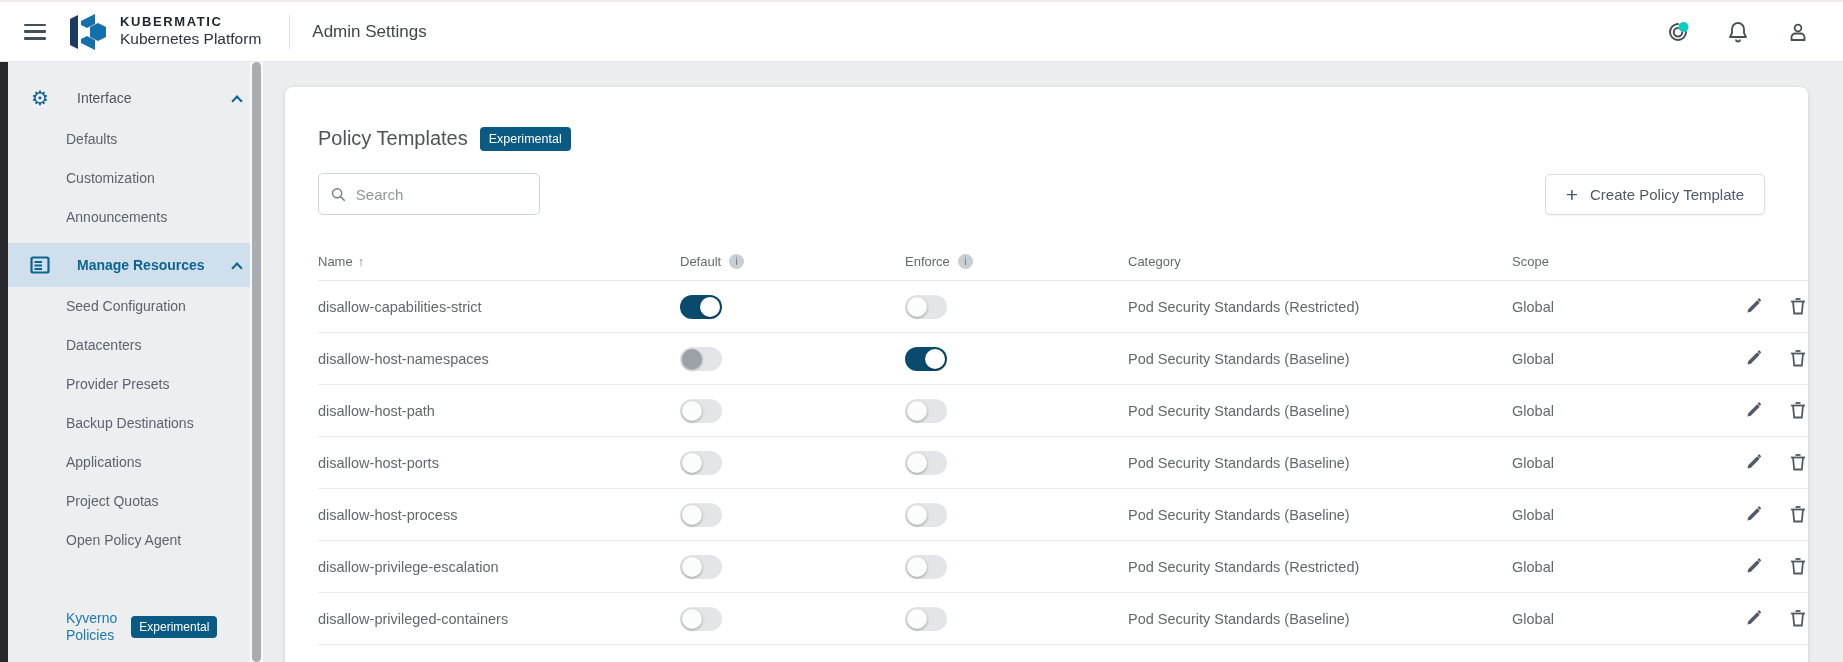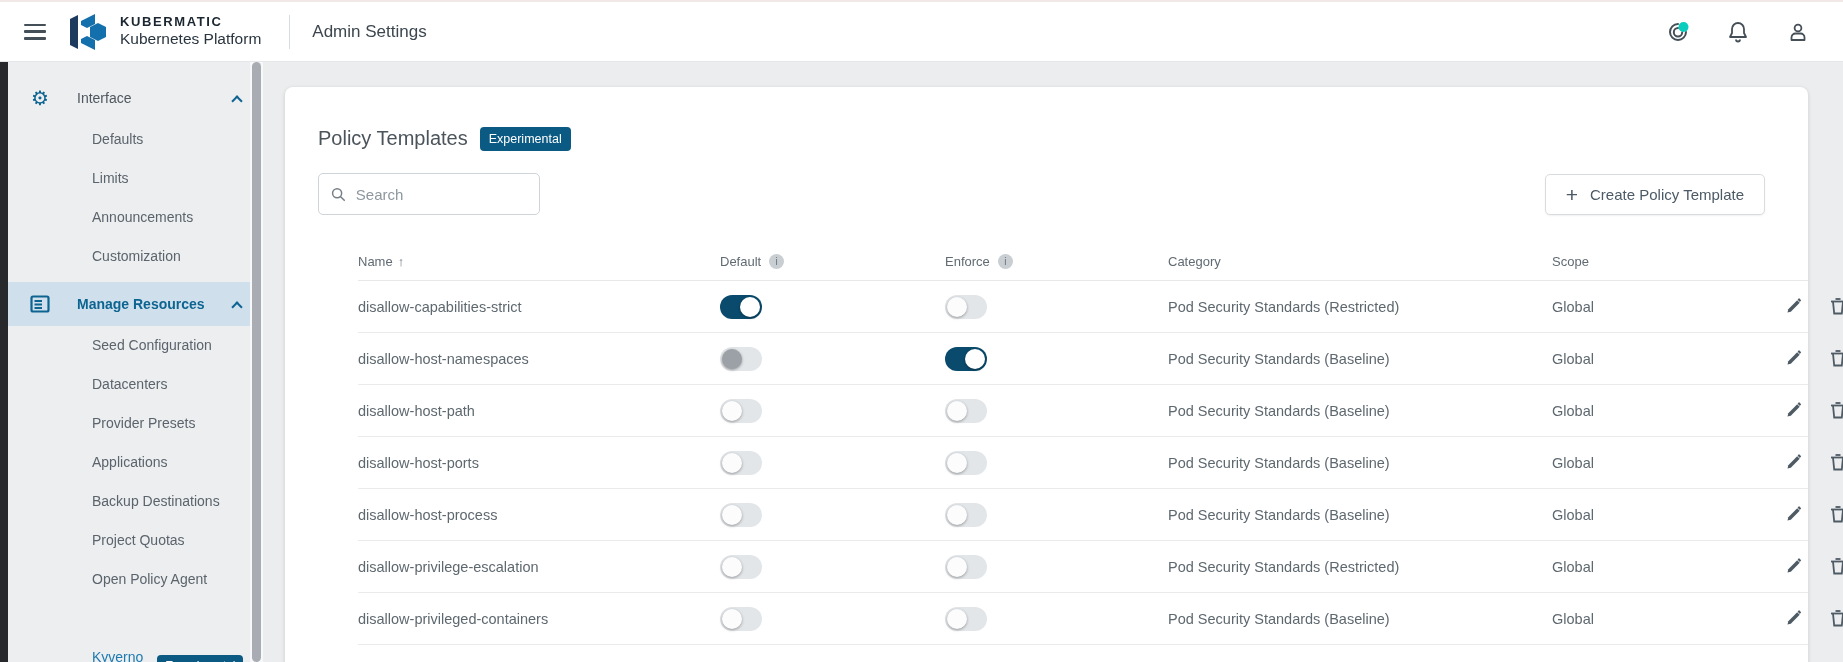--- a/index.html
+++ b/index.html
@@ -31,21 +31,21 @@
     background:#a9adb3; border-radius:5px; }
 
   .sb-group { height:44px; display:flex; align-items:center; padding:0 22px 0 20px; cursor:pointer; }
   .sb-group.active { background:#cfe0ec; }
   .sb-group .g-icon { width:24px; display:flex; justify-content:center; }
   .sb-group .g-label { margin-left:25px; font-size:14px; color:#4e575f; }
   .sb-group.active .g-label { color:#0e6491; font-weight:bold; }
   .chev-up { width:8px; height:8px; border-right:2px solid #0e6491; border-bottom:2px solid #0e6491;
     transform:rotate(-135deg); margin-left:auto; margin-top:5px; }
   .gear-glyph { font-size:20px; color:#0e6491; line-height:1; }
-  .sb-item { min-height:39px; display:flex; align-items:center; padding-left:84px; padding-right:14px;
+  .sb-item { min-height:39px; display:flex; align-items:center; padding-left:58px; padding-right:14px;
     font-size:14px; color:#5b646c; cursor:pointer; }
   .sb-item.active-link { color:#1d7ab0;margin-top:43px; }
   .sb-item .item-label { line-height:1.2; }
   .sb-badge { margin-left:14px; background:#0b5a83; color:#fff; font-size:12px;
     padding:4px 8px; border-radius:4px; white-space:nowrap; }
   .sb-group-wrap.second { margin-top:6px; }
 
   
   .main { flex:1; position:relative; }
   .card { position:absolute; left:22px; right:35px; top:25px; bottom:-20px; background:#fff;
@@ -60,21 +60,21 @@
   .search-box input { border:none; outline:none; font-size:15px; color:#4b545b; width:100%;
     margin-left:10px; font-family:"Liberation Sans", sans-serif; }
   .search-box input::placeholder { color:#8e979e; }
   .create-btn { margin-left:auto; height:41px; background:#fff; border:1px solid #d9dcdf;
     border-radius:5px; display:flex; align-items:center; padding:0 20px; cursor:pointer;
     font-size:15px; color:#4c5a66; box-shadow:0 1px 2px rgba(0,0,0,.06); }
   .create-btn .plus { font-size:21px; font-weight:400; margin-right:12px; color:#4c5a66; line-height:1; }
 
   
   .tbl { margin-top:28px; }
-  .tbl-grid { display:grid; grid-template-columns:362px 225px 223px 384px 233px 1fr; align-items:center;margin-left:40px; }
+  .tbl-grid { display:grid; grid-template-columns:362px 225px 223px 384px 233px 1fr; align-items:center; }
   .tbl-head { height:38px; border-bottom:1px solid #e6e8ea; }
   .tbl-head .hcell { font-size:13px; color:#606a72; display:flex; align-items:center; }
   .sort-arrow { margin-left:5px; font-size:13px; color:#6b747c; }
   .info-i { width:15px; height:15px; border-radius:50%; background:#c9ced3; color:#6f7press880;
     font-size:10px; display:inline-flex; align-items:center; justify-content:center;
     margin-left:8px; color:#68727a; font-style:normal; }
   .row { height:52px; border-bottom:1px solid #e9ebed; }
   .row .cell { font-size:14.5px; color:#5e686f; }
   .actions { display:flex; gap:26px; padding-right:14px; }
   .icon-btn { background:none; border:none; cursor:pointer; padding:0; display:flex; }
@@ -145,27 +145,24 @@
             <span class="gear-glyph">⚙</span>
           </span>
         <span class="g-label">Interface</span>
         <span class="chev-up"></span>
       </div>
       <div id="group-0-items">
           <div class="sb-item">
             <span class="item-label">Defaults</span>
           </div>
           <div class="sb-item">
-            <span class="item-label">Limits</span>
+            <span class="item-label">Customization</span>
           </div>
           <div class="sb-item">
             <span class="item-label">Announcements</span>
-          </div>
-          <div class="sb-item">
-            <span class="item-label">Customization</span>
           </div>
         </div>
     </div>
 
     <div class="sb-group-wrap second">
       <div class="sb-group active">
         <span class="g-icon">
           <svg width="20" height="20" viewBox="0 0 20 20">
             <rect x="1.5" y="2.5" width="17" height="15" rx="1.5" fill="none" stroke="#0e6491" stroke-width="2.2"></rect>
             <line x1="4.5" y1="7" x2="12" y2="7" stroke="#0e6491" stroke-width="2"></line>
@@ -180,24 +177,24 @@
           <div class="sb-item">
             <span class="item-label">Seed Configuration</span>
           </div>
           <div class="sb-item">
             <span class="item-label">Datacenters</span>
           </div>
           <div class="sb-item">
             <span class="item-label">Provider Presets</span>
           </div>
           <div class="sb-item">
+            <span class="item-label">Backup Destinations</span>
+          </div>
+          <div class="sb-item">
             <span class="item-label">Applications</span>
-          </div>
-          <div class="sb-item">
-            <span class="item-label">Backup Destinations</span>
           </div>
           <div class="sb-item">
             <span class="item-label">Project Quotas</span>
           </div>
           <div class="sb-item">
             <span class="item-label">Open Policy Agent</span>
           </div>
           <div class="sb-item active-link" style="min-height: 48px;">
             <span class="item-label">Kyverno<br>Policies</span>
             <span class="sb-badge">Experimental</span>

